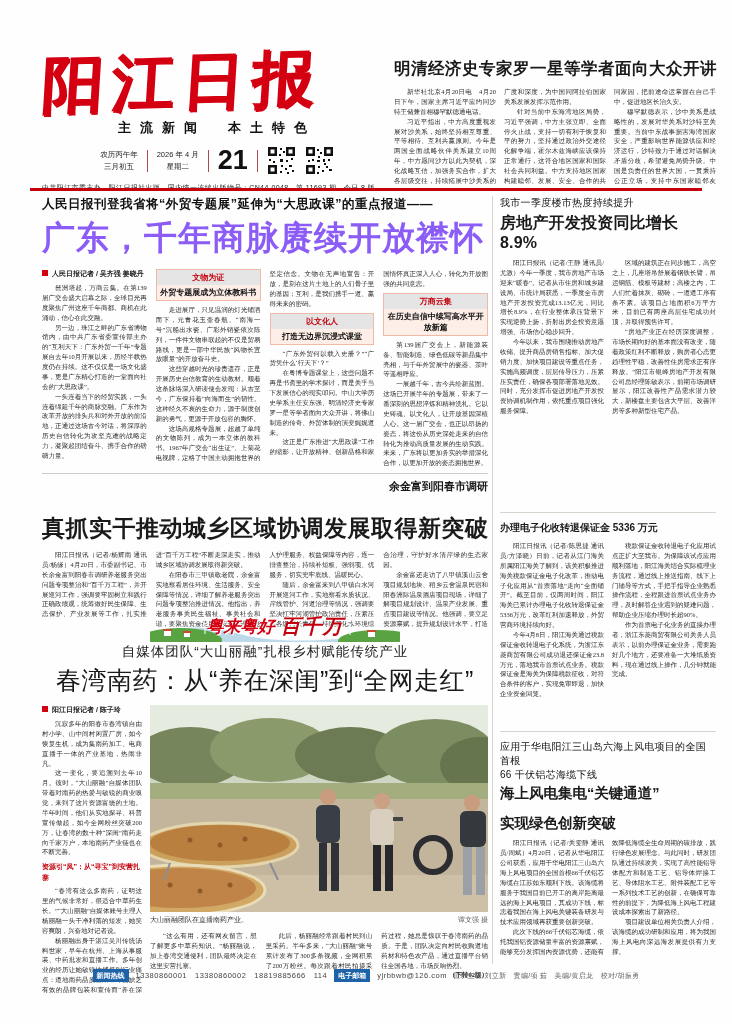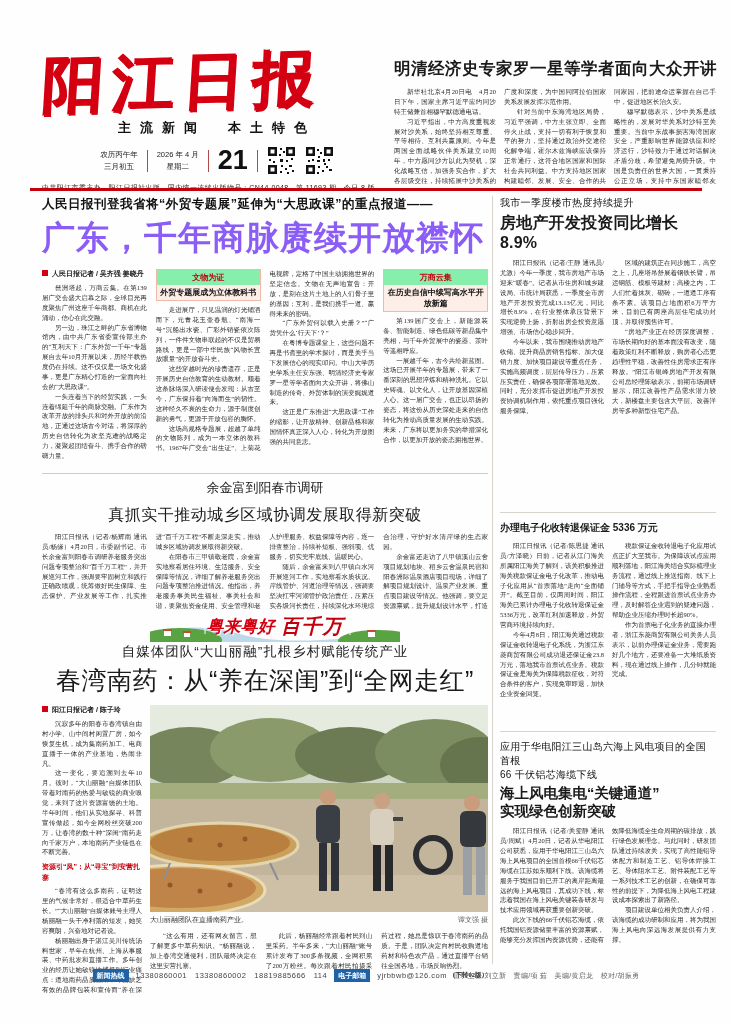--- a/index.html
+++ b/index.html
@@ -27,27 +27,27 @@
   .bp{margin:0;text-indent:2em;text-align:justify;font-size:6.5px;line-height:1.52;
       color:#2b2b2b;font-family:"Liberation Serif",serif;}
   .byline{font-size:7px;font-weight:bold;color:#222;margin:0 0 4px 0;}
   .byline::before{content:"";display:inline-block;width:6px;height:6px;background:#d40011;margin-right:4px;}
   
   .lead{position:absolute;left:42px;top:196px;width:446px;}
   .lead-kicker{font-size:12.5px;font-weight:bold;color:#111;letter-spacing:.5px;}
   .lead-head{font-size:33px;font-weight:900;letter-spacing:1px;margin-top:3px;color:#8b5cf6;white-space:nowrap;}
   .lead-cols{margin-top:8px;column-count:4;column-gap:9px;height:202px;overflow:hidden;}
   .secbox{break-inside:avoid;border:1px solid #f0b9a8;margin:4px 0;text-align:center;}
-  .secbox-tag{background:#86efac;color:#c3000c;font-weight:bold;font-size:8px;padding:2px 0;}
+  .secbox-tag{background:#e5e5e5;color:#c3000c;font-weight:bold;font-size:8px;padding:2px 0;}
   .secbox-title{background:#fdeee7;color:#111;font-weight:bold;font-size:8px;padding:2px 1px;}
   .h-rule{position:absolute;left:42px;width:446px;height:1px;background:#cfcac4;}
   
   .middle{position:absolute;left:42px;top:479px;width:446px;text-align:center;}
-  .mid-kicker{font-size:13px;font-weight:normal;}
-  .mid-head{font-size:16px;font-weight:400;letter-spacing:.5px;margin-top:8px;white-space:nowrap;}
+  .mid-kicker{font-size:11px;font-weight:bold;text-align:right;}
+  .mid-head{font-size:23px;font-weight:700;letter-spacing:.5px;margin-top:19px;white-space:nowrap;}
   .mid-cols{margin-top:6px;column-count:4;column-gap:9px;height:80px;overflow:hidden;text-align:left;}
   
   .banner{position:absolute;left:150px;top:610px;width:250px;height:32px;}
   .banner svg{position:absolute;inset:0;}
   .banner-text{position:absolute;inset:0;display:flex;align-items:center;justify-content:center;gap:6px;}
   .banner-t1{font-size:17px;font-weight:900;font-style:italic;color:#d40011;
       text-shadow:1px 1px 0 #fff;}
   .banner-t2{font-size:20px;font-weight:900;font-style:italic;color:#c3000c;
       text-shadow:1px 1px 0 #fff;letter-spacing:1px;}
   
@@ -177,20 +177,24 @@
       <p class="bp">琶洲塔起，万商云集。在第139届广交会盛大启幕之际，全球目光再度聚焦广州这座千年商都。商机在此涌动，信心在此交融。</p>
       <p class="bp">另一边，珠江之畔的广东省博物馆内，由中共广东省委宣传部主办的“互利天下：广东外贸一千年”专题展自去年10月开展以来，历经半载热度仍在持续。这不仅仅是一场文化盛事，更是广东精心打造的一堂面向社会的“大思政课”。</p>
       <p class="bp">一头连着当下的经贸实践，一头连着绵延千年的商脉交融。广东作为改革开放的排头兵和对外开放的前沿地，正通过这场古今对话，将深厚的历史自信转化为攻坚克难的战略定力，凝聚起团结奋斗、携手合作的磅礴力量。</p>
       <div class="secbox">
         <div class="secbox-tag">文物为证</div>
         <div class="secbox-title">外贸专题展成为立体教科书</div>
       </div>
       <p class="bp">走进展厅，只见温润的灯光铺洒而下，元青花玉壶春瓶、“南海一号”沉船出水瓷、广彩外销瓷依次陈列，一件件文物串联起的不仅是贸易路线，更是一部中华民族“风物长宜放眼量”的开放奋斗史。</p>
       <p class="bp">这些穿越时光的珍贵遗存，正是开展历史自信教育的生动教材。顺着这条脉络深入研读便会发现：从古至今，广东保持着“向海而生”的韧性。这种经久不衰的生命力，源于制度创新的勇气，更源于开放包容的胸怀。</p>
       <p class="bp">这场高规格专题展，超越了单纯的文物陈列，成为一本立体的教科书。1967年广交会“出生证”、上菊花电视牌，定格了中国主动拥抱世界的坚定信念。文物在无声地宣告：开放，是刻在这片土地上的人们骨子里的基因；互利，是我们携手一道、赢得未来的密码。</p>
+      <div class="secbox">
+        <div class="secbox-tag">以文化人</div>
+        <div class="secbox-title">打造无边界沉浸式课堂</div>
+      </div>
       <p class="bp">“广东外贸何以载入史册？”“广货凭什么‘行天下’？”</p>
       <p class="bp">在粤博专题课堂上，这些问题不再是书斋里的学术探讨，而是关乎当下发展信心的现实叩问。中山大学历史学系主任安东强、明清经济史专家罗一星等学者面向大众开讲，将佛山制造的传奇、外贸体制的演变娓娓道来。</p>
       <p class="bp">这正是广东推进“大思政课”工作的缩影，让开放精神、创新品格和家国情怀真正深入人心，转化为开放图强的共同意志。</p>
       <div class="secbox">
         <div class="secbox-tag">万商云集</div>
         <div class="secbox-title">在历史自信中续写高水平开放新篇</div>
       </div>
       <p class="bp">第139届广交会上，新能源装备、智能制造、绿色低碳等新品集中亮相，与千年外贸展中的瓷器、茶叶等遥相呼应。</p>
       <p class="bp">一展越千年，古今共绘新蓝图。这场已开展半年的专题展，带来了一番深刻的思想淬炼和精神洗礼。它以史铸魂、以文化人，让开放基因深植人心。这一届广交会，也正以昂扬的姿态，将这份从历史深处走来的自信转化为推动高质量发展的生动实践。未来，广东将以更加务实的举措深化合作，以更加开放的姿态拥抱世界。</p>
     </div>
@@ -334,21 +338,21 @@
         <p class="bp">作为首票电子化业务的直接办理者，浙江东菱商贸有限公司关务人员表示，以前办理保证金业务，需要跑好几个地方，还要准备一大堆纸质资料，现在通过线上操作，几分钟就能完成。</p>
       </div>
     </div>
 
     <div class="side-divider"></div>
 
     <div class="side-art">
       <div class="side-kicker2">应用于华电阳江三山岛六海上风电项目的全国首根</div>
       <div class="side-kicker2">66 千伏铝芯海缆下线</div>
       <div class="side-head3">海上风电集电“关键通道”</div>
-      <div class="side-head3" style="margin-top:0">实现绿色创新突破</div>
+      <div class="side-head3" style="margin-top:12px">实现绿色创新突破</div>
       <div class="side-cols" style="height:128px">
         <p class="bp">阳江日报讯（记者/关雯静 通讯员/周斌）4月20日，记者从华电阳江公司获悉，应用于华电阳江三山岛六海上风电项目的全国首根66千伏铝芯海缆在江苏如东顺利下线。该海缆将服务于我国目前已开工的离岸距离最远的海上风电项目，其成功下线，标志着我国在海上风电关键装备研发与技术应用领域再获重要创新突破。</p>
         <p class="bp">此次下线的66千伏铝芯海缆，依托我国铝资源储量丰富的资源禀赋，能够充分发挥国内资源优势，还能有效降低海缆全生命周期的碳排放，践行绿色发展理念。与此同时，研发团队通过持续攻关，实现了高性能铝导体配方和制造工艺、铝导体焊接工艺、导体阻水工艺、附件装配工艺等一系列技术工艺的创新，在确保可靠性的前提下，为降低海上风电工程建设成本探索出了新路径。</p>
         <p class="bp">项目建设单位相关负责人介绍，该海缆的成功研制和应用，将为我国海上风电向深远海发展提供有力支撑。</p>
       </div>
     </div>
   </div>
 
   <div class="footer">
     <div class="footer-left">

